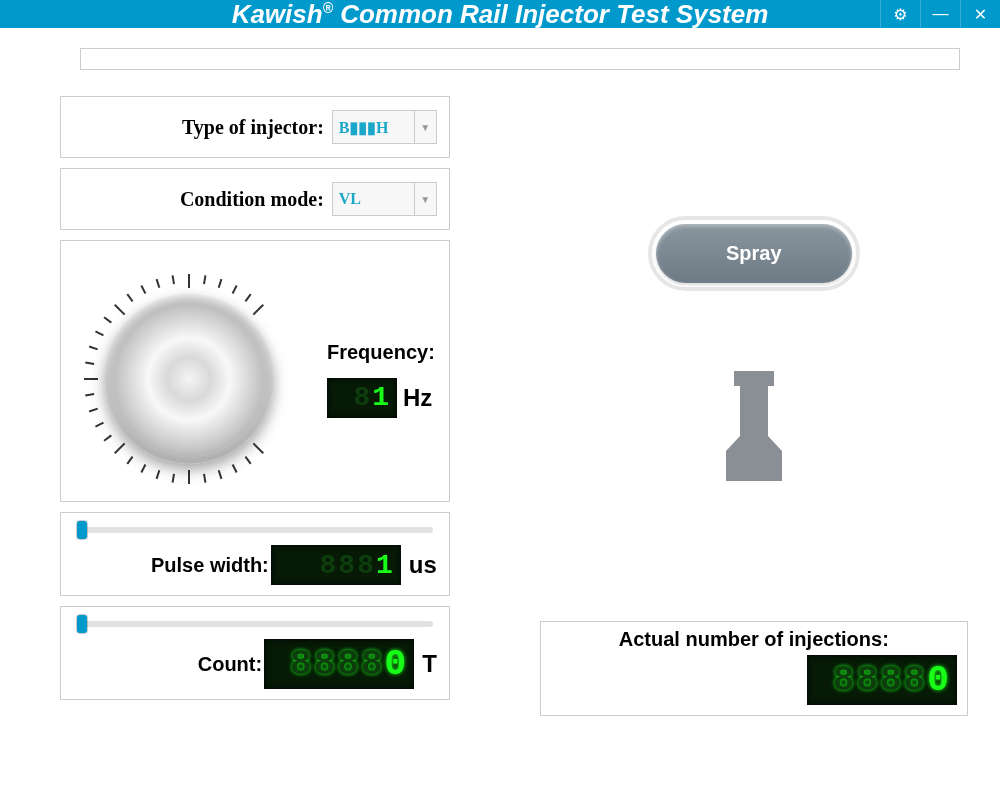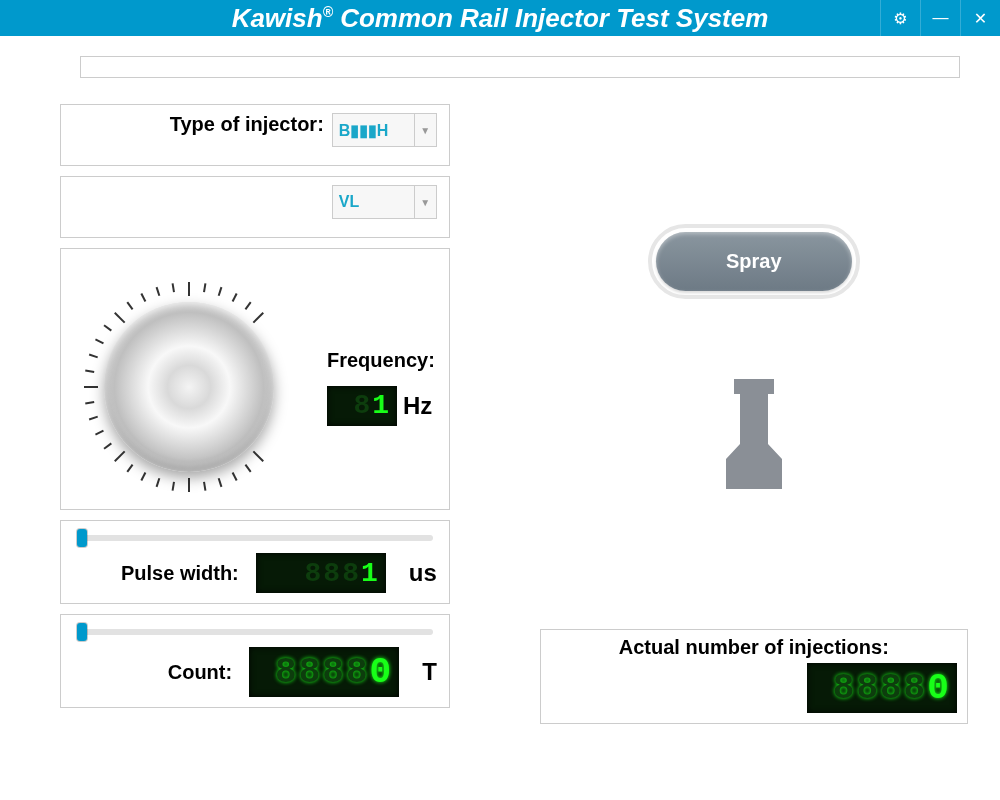--- a/index.html
+++ b/index.html
@@ -5,21 +5,21 @@
   * { box-sizing: border-box; margin: 0; padding: 0; }
   body {
     font-family: Arial, sans-serif;
     background: #fff;
     width: 1000px;
     height: 800px;
     overflow: hidden;
   }
   .titlebar {
     background: #0099cc;
-    height: 36px;
+    height: 28px;
     display: flex;
     align-items: center;
     justify-content: center;
     position: relative;
   }
   .titlebar .title {
     color: #fff;
     font-size: 26px;
     font-weight: bold;
     font-style: italic;
@@ -98,24 +98,25 @@
     padding: 0 4px;
     font-size: 14px;
   }
 
   .panel {
     border: 1px solid #ccc;
     padding: 8px 12px;
   }
   .row-line {
     display: flex;
-    align-items: flex-start;
+    align-items: center;
     justify-content: flex-end;
     gap: 8px;
     height: 44px;
+    font-family: Liberation Serif, serif;
   }
   .field-label { font-size: 20px; font-weight: bold; }
   .select-box {
     width: 105px; height: 34px;
     border: 1px solid #ccc;
     background: #f7f7f7;
     display: flex;
     align-items: center;
     padding: 0 6px;
     color: #1aa7c9;
@@ -193,21 +194,21 @@
   .thumb {
     position: absolute;
     top: -6px;
     width: 10px; height: 18px;
     background: #0099cc;
     border-radius: 3px;
     left: 0;
     box-shadow: 0 0 0 1px rgba(0,0,0,0.2);
   }
   .slider-row {
-    display: flex; align-items: center; justify-content: flex-end; gap: 17px;
+    display: flex; align-items: center; justify-content: flex-end; gap: 2px;
   }
 
   .spray-row { display:flex; justify-content:center; margin-top: 120px; }
 
   .injector-shape { display:flex; justify-content:center; margin-top: 80px; }
   .injector-svg path { fill: #8a8f96; }
 
   .actual-panel {
     border: 1px solid #ccc;
     padding: 6px 10px 10px 10px;
@@ -244,20 +245,21 @@
         <span class="field-label">Type of injector:</span>
         <div class="select-box">
           <span>B▮▮▮H</span>
           <span class="caret">▼</span>
         </div>
       </div>
     </div>
 
     <div class="panel">
       <div class="row-line">
+        <span class="field-label">Condition mode:</span>
         <div class="select-box">
           <span>VL</span>
           <span class="caret">▼</span>
         </div>
       </div>
     </div>
 
     <div class="freq-panel">
       <div class="knob-wrap">
         <div id="ticks" style="position: absolute; left: 0px; top: 0px; width: 100%; height: 100%;">

